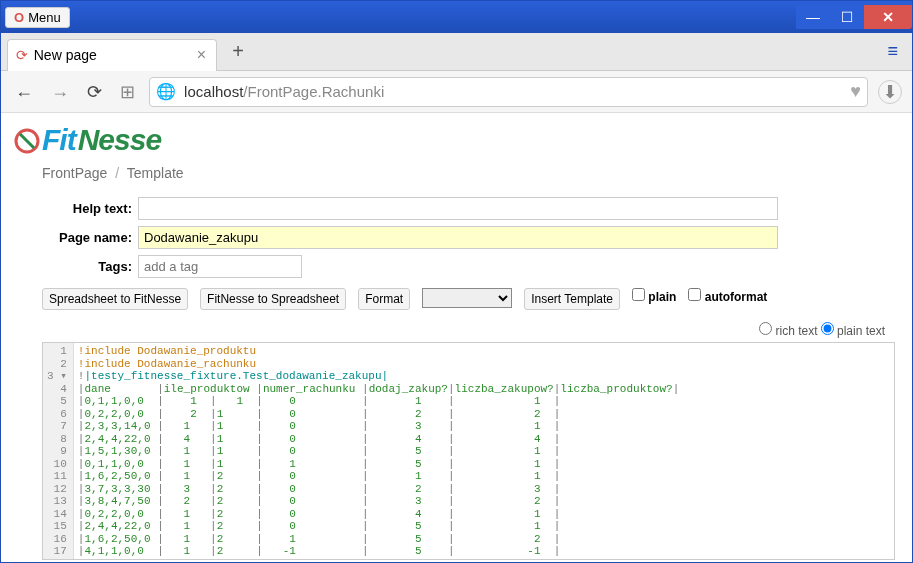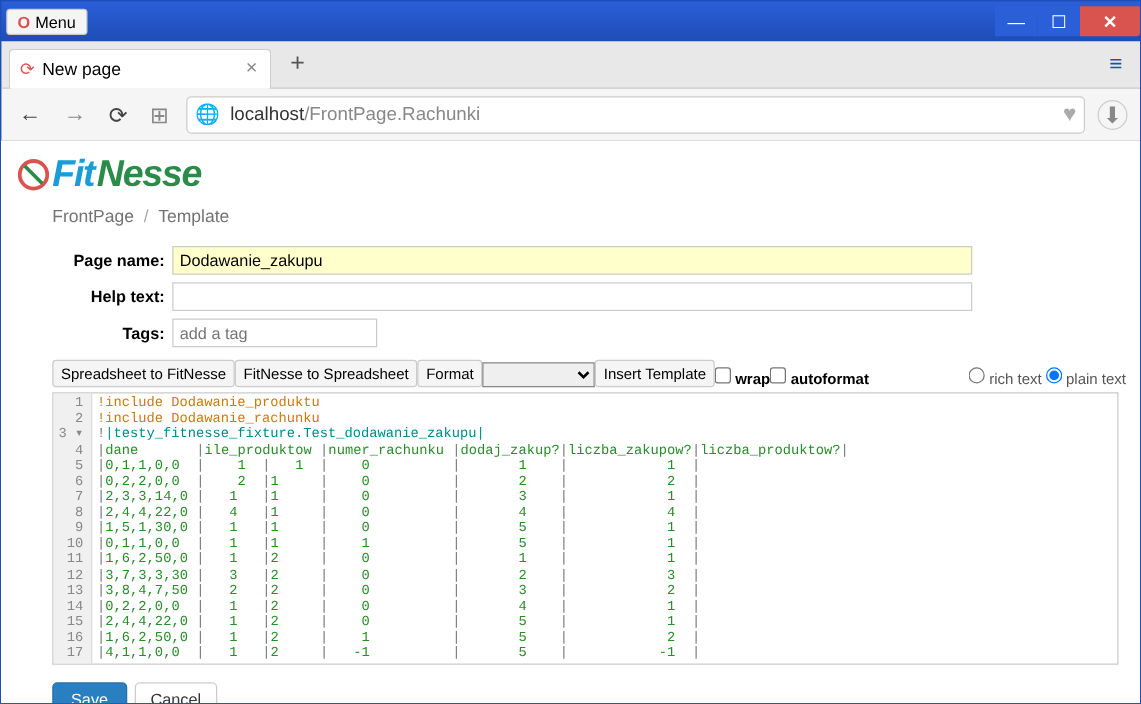--- a/index.html
+++ b/index.html
@@ -44,21 +44,21 @@
   .breadcrumb a { color: #737373; text-decoration: none; }
   .breadcrumb .sep { color: #aaa; margin: 0 4px; }
   
   .form-row { display: flex; align-items: center; margin: 6px 0 6px 30px; }
   .form-row label { width: 90px; text-align: right; margin-right: 6px; font-weight: bold; font-size: 13px; }
   .form-row input[type=text] { border: 1px solid #ccc; padding: 3px 5px; font-size: 13px; }
   .page-name-input { width: 640px; background: #ffffcc; }
   .help-input { width: 640px; }
   .tags-input { width: 164px; }
   
-  .toolbar { display: flex; align-items: flex-end; gap: 0; margin: 10px 0 4px 30px; font-size: 12px; flex-wrap: wrap; }
+  .toolbar { display: flex; align-items: flex-start; gap: 12px; margin: 10px 16px 4px 30px; font-size: 12px; flex-wrap: wrap; }
   .toolbar button { background: #f5f5f5; border: 1px solid #ccc; border-radius: 3px; padding: 3px 6px; font-size: 12px; cursor: pointer; }
   .toolbar select { border: 1px solid #888; font-size: 12px; height: 20px; width: 90px;}
   .toolbar label { font-size: 12px; }
   .toolbar .radio-group { margin-left: auto; font-size: 11px; color: #555;}
   
   .editor { display: flex; border: 1px solid #ccc; margin: 0 6px 0 30px; font-family: 'Courier New', monospace; font-size: 11px; line-height: 12.5px; height: 218px; overflow: hidden;}
   .gutter { background: #f0f0f0; color: #888; text-align: right; padding: 2px 6px 2px 4px; border-right: 1px solid #ddd; user-select: none; white-space: pre; }
   .code { padding: 2px 4px; white-space: pre; }
   .code .orange { color: #c77c0e; }
   .code .teal { color: #008b8b; }
@@ -122,39 +122,39 @@
       <span class="fit">Fit</span>
         <span class="nesse">Nesse</span>
     </div>
     <div class="breadcrumb">
       <a href="#">FrontPage</a>
       <span class="sep">/</span>
       <a href="#">Template</a>
     </div>
 
     <div class="form-row">
+      <label>Help text:</label>
+      <input type="text" class="help-input" value="" style="">
+    </div>
+    <div class="form-row">
       <label>Page name:</label>
       <input type="text" class="page-name-input" value="Dodawanie_zakupu" style="">
-    </div>
-    <div class="form-row">
-      <label>Help text:</label>
-      <input type="text" class="help-input" value="" style="">
     </div>
     <div class="form-row">
       <label>Tags:</label>
       <input type="text" class="tags-input" placeholder="add a tag" style="">
     </div>
 
     <div class="toolbar">
       <button>Spreadsheet to FitNesse</button>
       <button>FitNesse to Spreadsheet</button>
       <button>Format</button>
       <select><option></option></select>
       <button>Insert Template</button>
-      <label><input type="checkbox" style=""> <b>wrap</b></label>
+      <label><input type="checkbox" style=""> <b>plain</b></label>
       <label><input type="checkbox" style=""> <b>autoformat</b></label>
       <span class="radio-group">
         <label><input type="radio" name="mode" style=""> <span>rich text</span></label>
         <label><input type="radio" name="mode" checked="" style=""> <span>plain text</span></label>
       </span>
     </div>
 
     <div class="editor">
       <div class="gutter" id="gutter"> 1
  2

